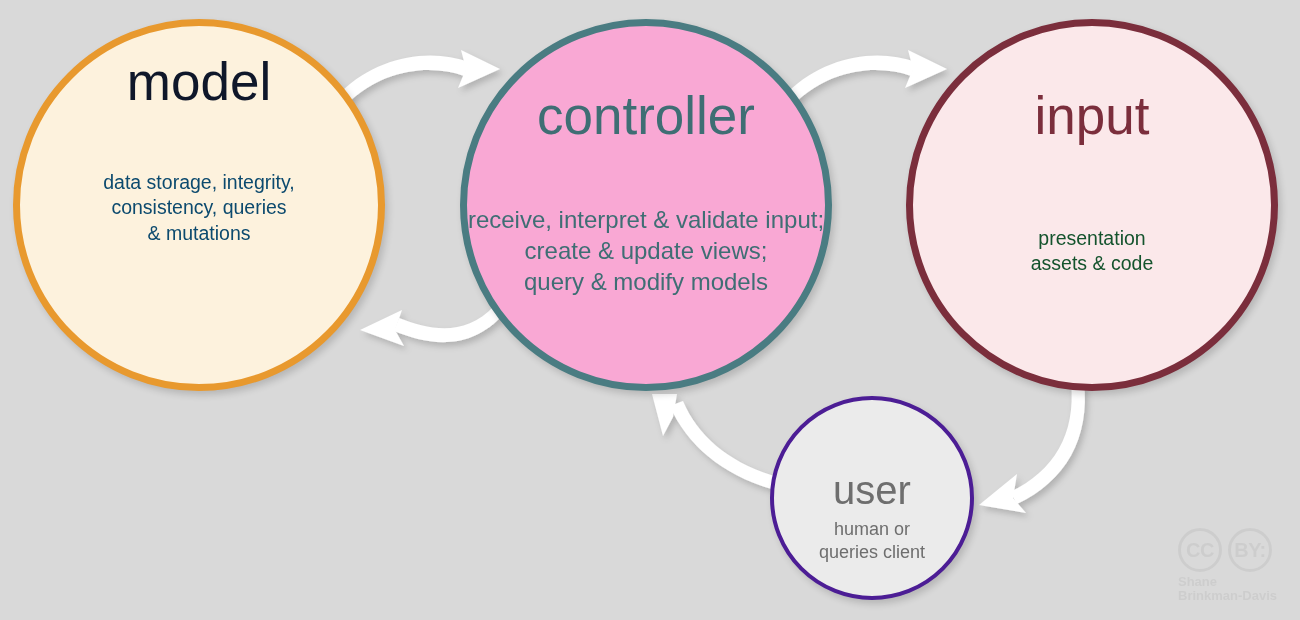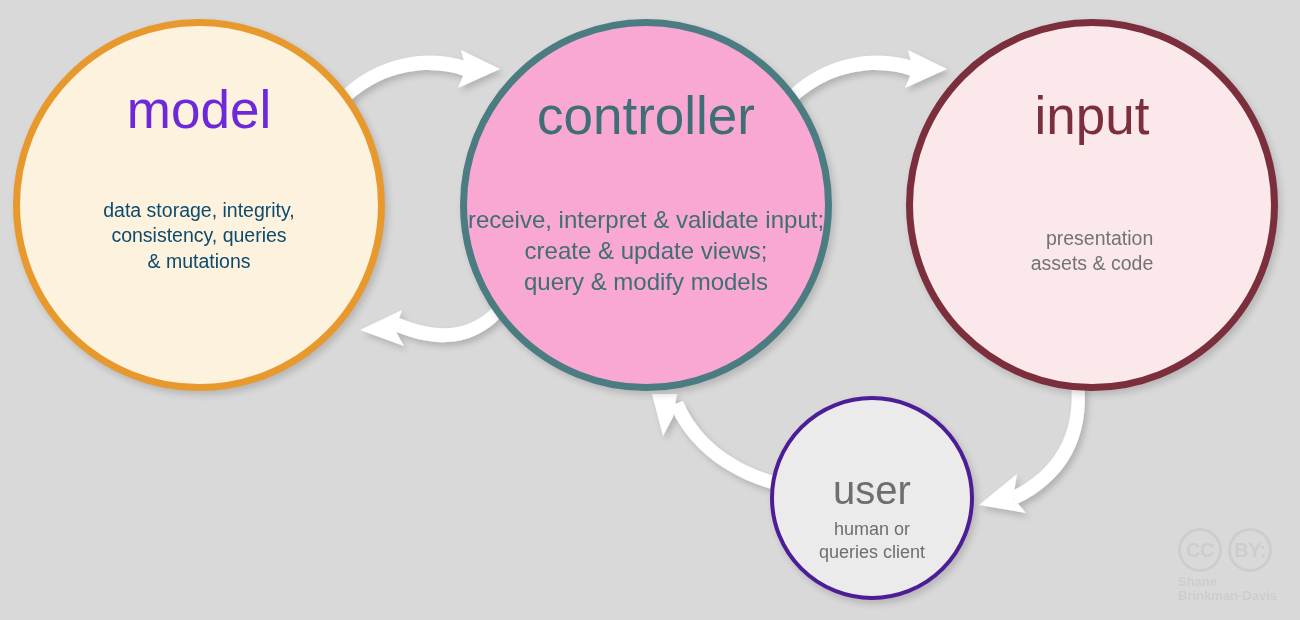--- a/index.html
+++ b/index.html
@@ -46,23 +46,23 @@
 
   
   #node-model {
     left: 13px;  top: 19px;
     width: 372px; height: 372px;
     background: #fdf2dd;
     border: 7px solid #e8992e;
     box-shadow: 3px 4px 7px rgba(0,0,0,0.16);
   }
   #node-model .node-title {
-    color: #6d28d9;
+    color: #0f172a;
     font-size: 53px;
-    margin-top: 57px;
+    margin-top: 29px;
   }
   #node-model .node-desc {
     color: #0c4a6e;
     font-size: 19.5px;
     margin-top: 62px;
   }
 
   
   #node-controller {
     left: 460px; top: 19px;
@@ -89,24 +89,23 @@
     background: #fbe8ea;
     border: 7px solid #7b2e3c;
     box-shadow: 3px 4px 7px rgba(0,0,0,0.16);
   }
   #node-view .node-title {
     color: #7b2e3c;
     font-size: 53px;
     margin-top: 63px;
   }
   #node-view .node-desc {
-    color: #737373;
+    color: #14532d;
     font-size: 19.5px;
     margin-top: 84px;
-    text-align: right;
   }
 
   
   #node-user {
     left: 770px; top: 396px;
     width: 204px; height: 204px;
     background: #ebebeb;
     border: 4px solid #4c1d95;
     box-shadow: 3px 4px 7px rgba(0,0,0,0.16);
     justify-content: center;

